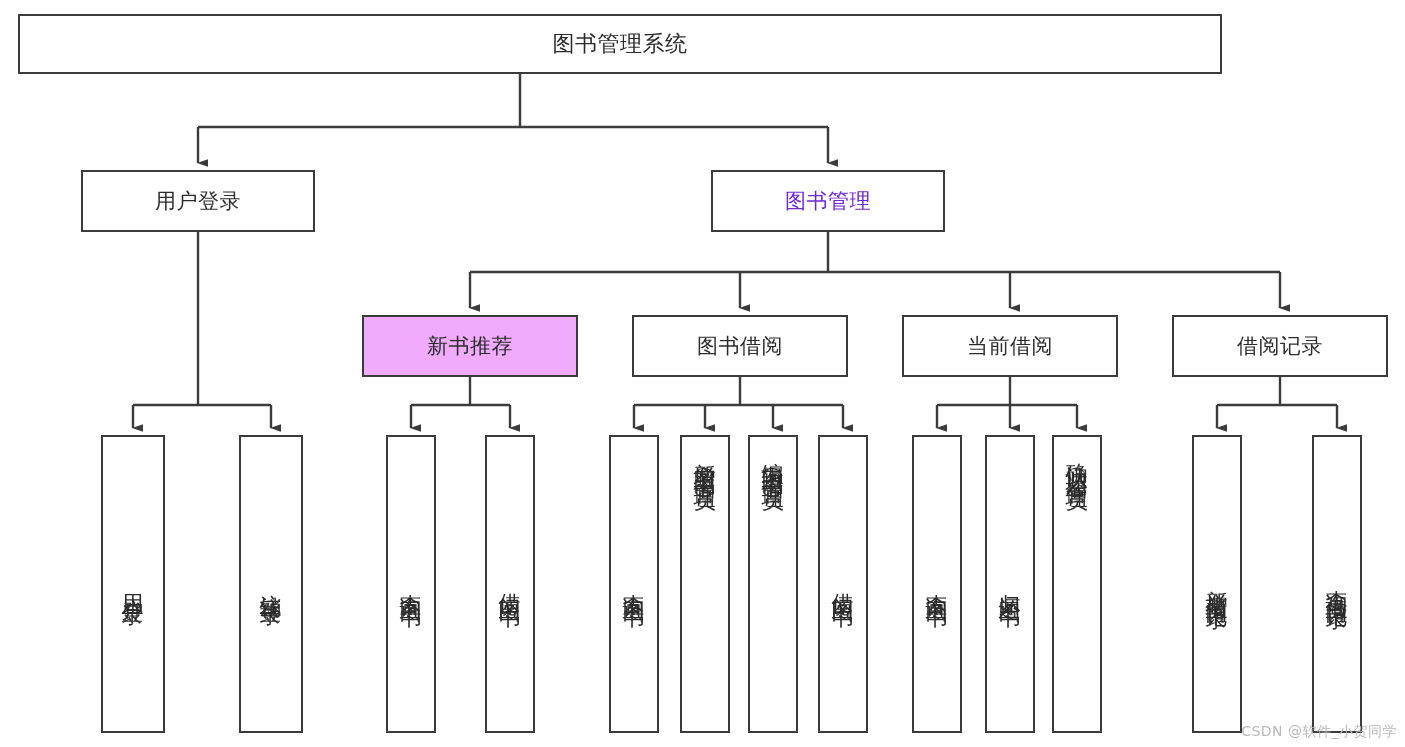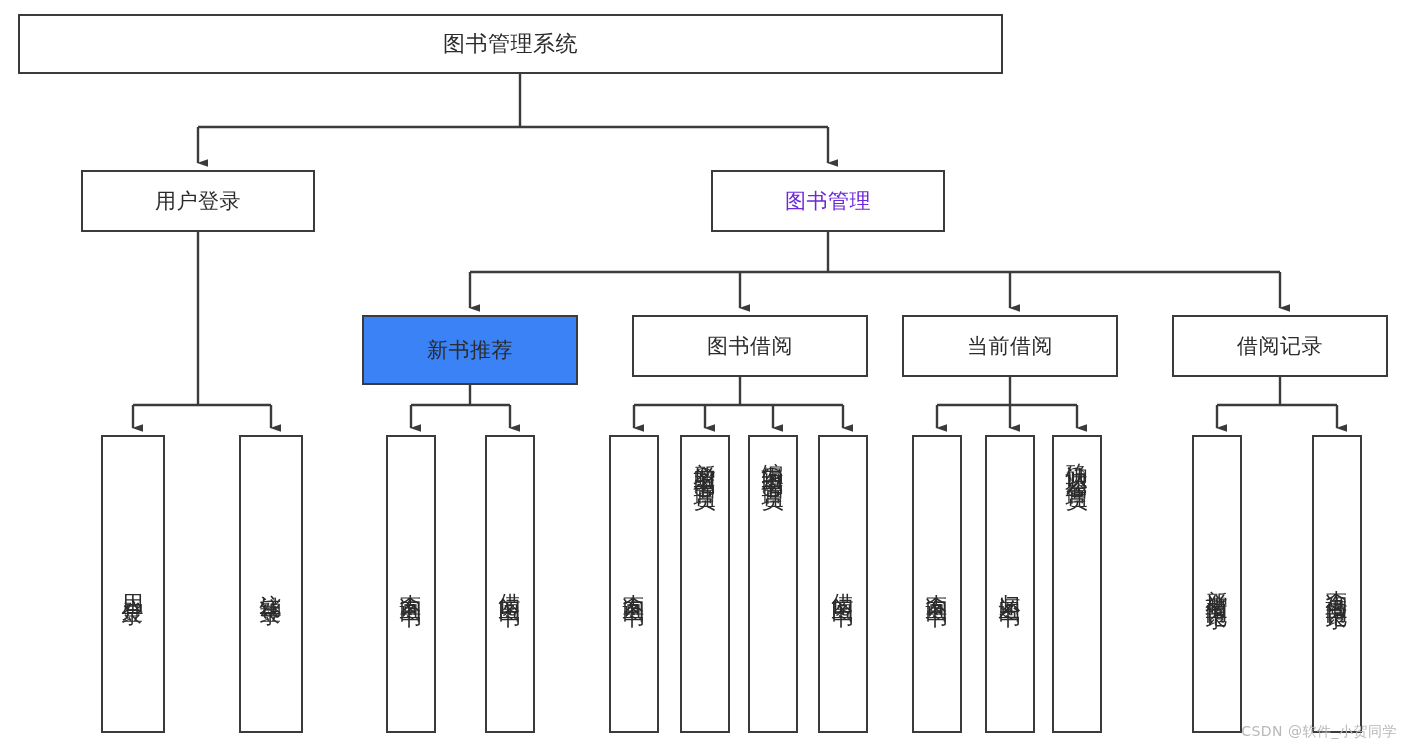--- a/index.html
+++ b/index.html
@@ -127,35 +127,35 @@
       <path d="M 1010 405 L 1010 428" marker-end="url(#arrowhead)"></path>
       <path d="M 1077 405 L 1077 428" marker-end="url(#arrowhead)"></path>
 
       <path d="M 1280 377 L 1280 405"></path>
       <path d="M 1217 405 L 1337 405"></path>
       <path d="M 1217 405 L 1217 428" marker-end="url(#arrowhead)"></path>
       <path d="M 1337 405 L 1337 428" marker-end="url(#arrowhead)"></path>
     </g>
   </svg>
 
-  <div class="node horiz root" style="left: 18px; top: 14px; width: 985px; height: 60px; border-color: rgb(59, 59, 59); background: rgb(255, 255, 255); color: rgb(43, 43, 43);">
+  <div class="node horiz root" style="left: 18px; top: 14px; width: 1204px; height: 60px; border-color: rgb(59, 59, 59); background: rgb(255, 255, 255); color: rgb(43, 43, 43);">
     <span class="node-label">图书管理系统</span>
   </div>
 
   <div class="node horiz" style="left: 81px; top: 170px; width: 234px; height: 62px; border-color: rgb(59, 59, 59); background: rgb(255, 255, 255); color: rgb(43, 43, 43);">
     <span class="node-label">用户登录</span>
   </div>
   <div class="node horiz" style="left: 711px; top: 170px; width: 234px; height: 62px; border-color: rgb(59, 59, 59); background: rgb(255, 255, 255); color: #6d28d9;">
     <span class="node-label">图书管理</span>
   </div>
 
-  <div class="node horiz" style="left: 362px; top: 315px; width: 216px; height: 70px; border-color: rgb(59, 59, 59); background: #3b82f6; color: rgb(43, 43, 43);">
+  <div class="node horiz" style="left: 362px; top: 315px; width: 216px; height: 62px; border-color: rgb(59, 59, 59); background: #f0abfc; color: rgb(43, 43, 43);">
     <span class="node-label">新书推荐</span>
   </div>
-  <div class="node horiz" style="left: 632px; top: 315px; width: 236px; height: 62px; border-color: rgb(59, 59, 59); background: rgb(255, 255, 255); color: rgb(43, 43, 43);">
+  <div class="node horiz" style="left: 632px; top: 315px; width: 216px; height: 62px; border-color: rgb(59, 59, 59); background: rgb(255, 255, 255); color: rgb(43, 43, 43);">
     <span class="node-label">图书借阅</span>
   </div>
   <div class="node horiz" style="left: 1172px; top: 315px; width: 216px; height: 62px; border-color: rgb(59, 59, 59); background: rgb(255, 255, 255); color: rgb(43, 43, 43);">
     <span class="node-label">借阅记录</span>
   </div>
   <div class="node horiz" style="left: 902px; top: 315px; width: 216px; height: 62px; border-color: rgb(59, 59, 59); background: rgb(255, 255, 255); color: rgb(43, 43, 43);">
     <span class="node-label">当前借阅</span>
   </div>
 
   <div class="node vert centered" style="left: 101px; top: 435px; width: 64px; height: 298px; border-color: rgb(59, 59, 59); background: rgb(255, 255, 255); color: rgb(43, 43, 43);">

